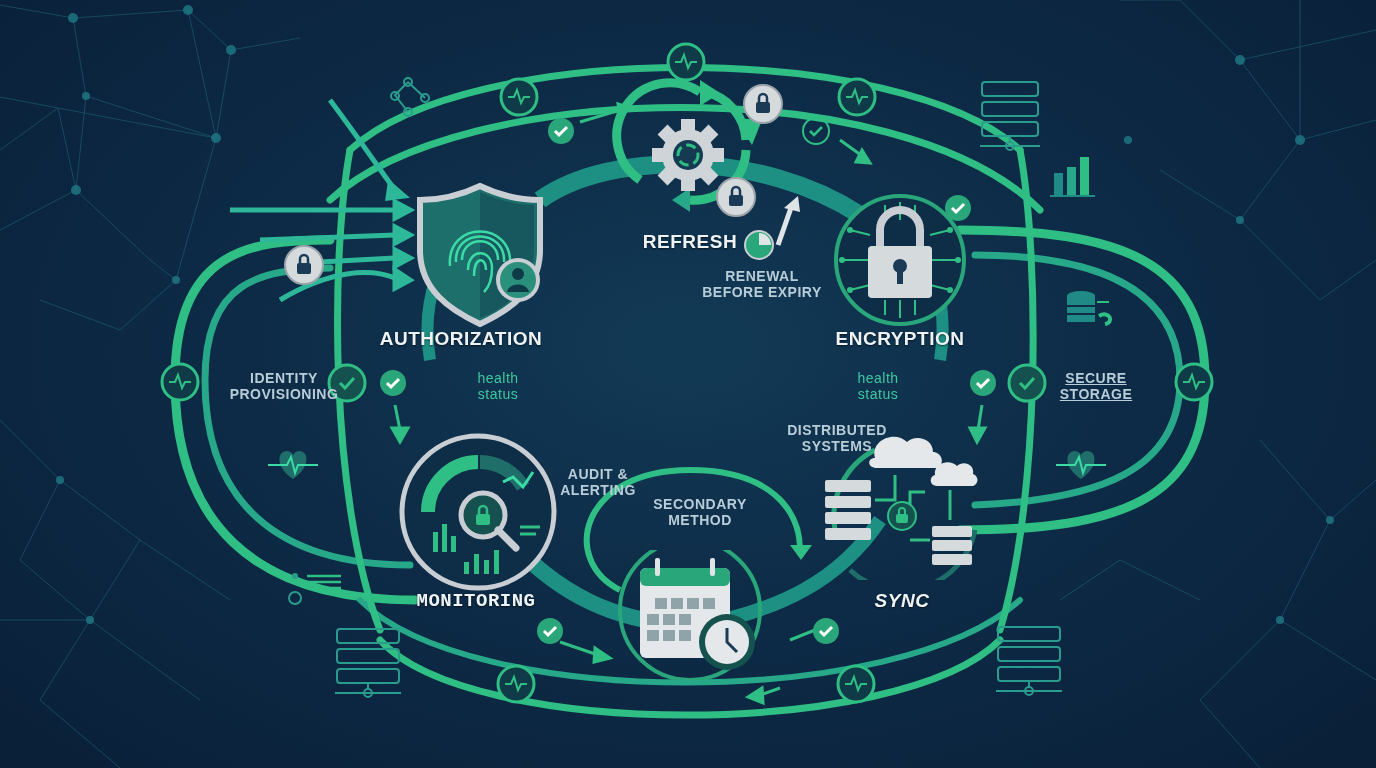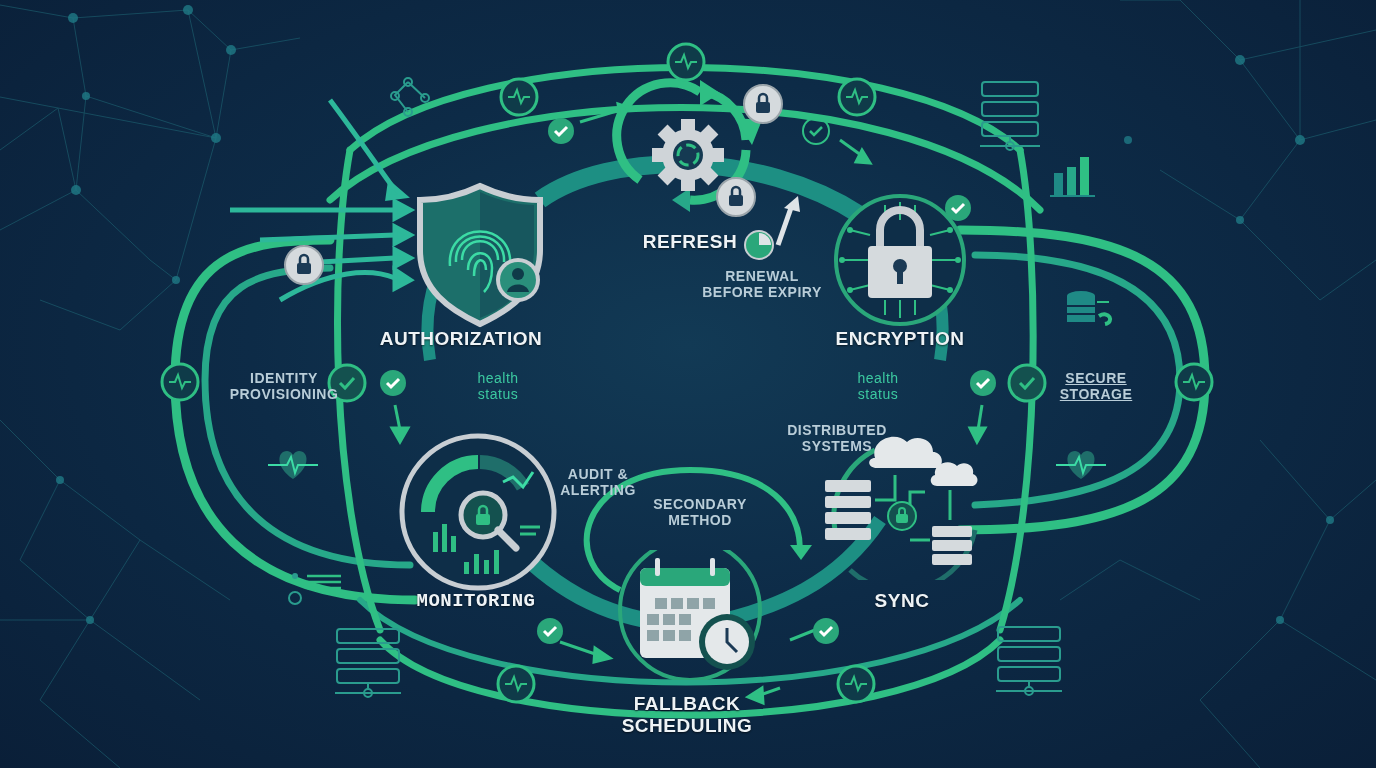--- a/index.html
+++ b/index.html
@@ -431,26 +431,22 @@
     <g stroke="#2fbf84" stroke-width="2.5">
         <path d="M22,6 L56,6 M22,12 L56,12 M22,18 L56,18"></path>
       </g>
     <circle cx="10" cy="6" r="3" fill="#2a9c8e"></circle>
       <circle cx="10" cy="28" r="6" fill="none" stroke="#2a9c8e" stroke-width="2"></circle>
   </svg>
 
   <div class="lbl main" style="left:378px;top:328px;width:166px;">AUTHORIZATION</div>
   <div class="lbl main" style="left:640px;top:231px;width:100px;">REFRESH</div>
   <div class="lbl main" style="left:834px;top:328px;width:132px;">ENCRYPTION</div>
-  <div class="lbl main" style="left:870px;top:590px;width:64px;">SYNC</div>
+  <div class="lbl main" style="left:870px;top:590px;width:64px;font-style:italic;">SYNC</div>
   <div class="lbl main" style="left:408px;top:590px;width:136px;font-family:Liberation Mono, monospace;">MONITORING</div>
-  <div class="lbl main" style="left:620px;top:693px;width:134px;line-height:22px;">
-    <div>FALLBACK</div>
-    <div>SCHEDULING</div>
-  </div>
 
   <div class="lbl sub" style="left:700px;top:268px;width:124px;">
     <div>RENEWAL</div>
     <div>BEFORE EXPIRY</div>
   </div>
   <div class="lbl sub" style="left:226px;top:370px;width:116px;">
     <div>IDENTITY</div>
     <div>PROVISIONING</div>
   </div>
   <div class="lbl sub" style="left:1056px;top:370px;width:80px;text-decoration:underline;">

